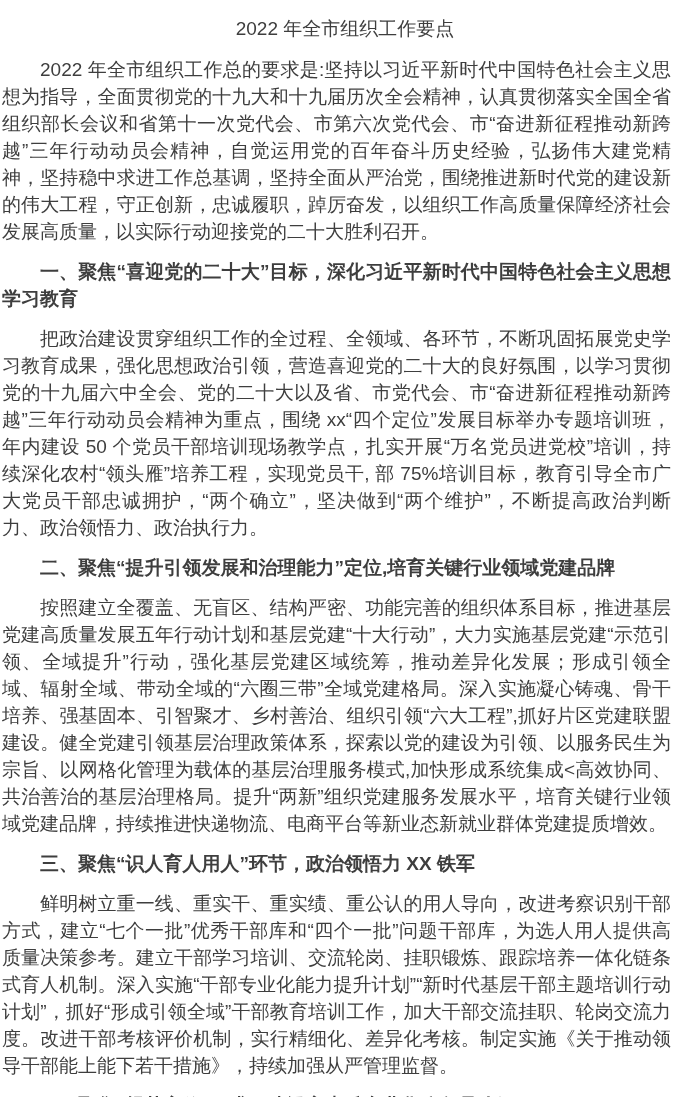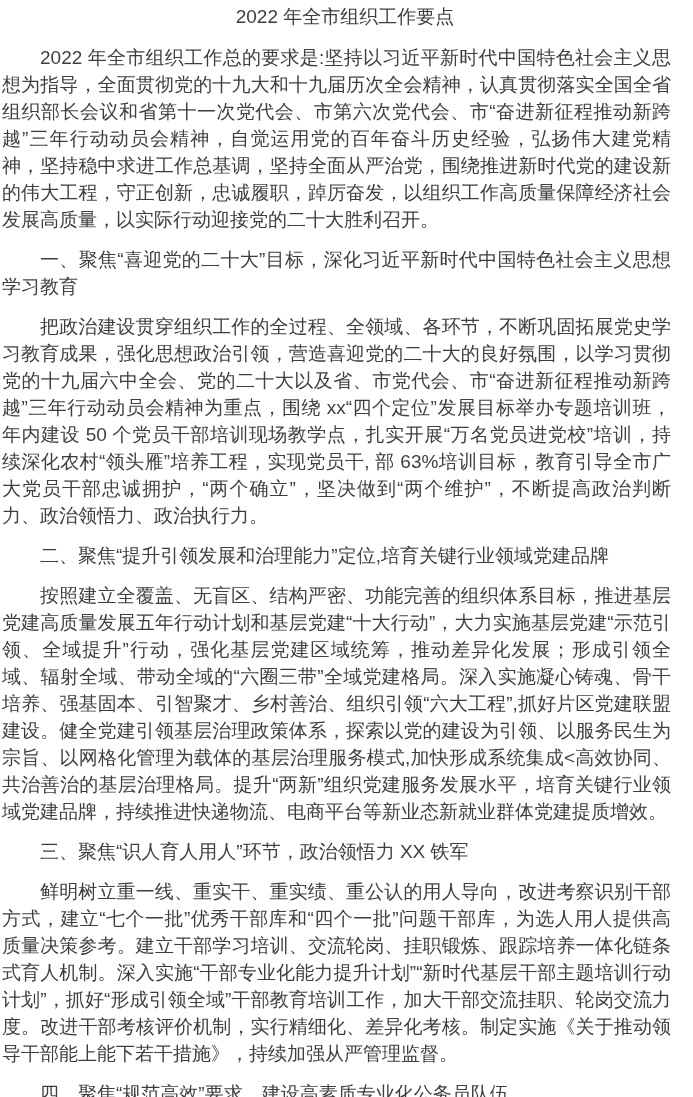--- a/index.html
+++ b/index.html
@@ -17,41 +17,41 @@
     line-height: 27px;
     color: #3e3e3e;
     text-align: justify;
     overflow: hidden;
   }
   .doc-title {
     font-size: 19px;
     font-weight: 400;
     text-align: center;
     text-indent: 0;
-    margin: 0 0 14px 0;
+    margin: 12px 0 14px 0;
   }
   .para {
     margin: 0 17px 13px 0;
     text-indent: 2em;
     word-break: break-all;
   }
   .heading {
-    font-weight: 400;
+    font-weight: 700;
   }
 </style>
 </head>
 <body>
 
 <h1 class="doc-title">2022 年全市组织工作要点</h1>
 
 <p class="para">2022 年全市组织工作总的要求是:坚持以习近平新时代中国特色社会主义思想为指导，全面贯彻党的十九大和十九届历次全会精神，认真贯彻落实全国全省组织部长会议和省第十一次党代会、市第六次党代会、市“奋进新征程推动新跨越”三年行动动员会精神，自觉运用党的百年奋斗历史经验，弘扬伟大建党精神，坚持稳中求进工作总基调，坚持全面从严治党，围绕推进新时代党的建设新的伟大工程，守正创新，忠诚履职，踔厉奋发，以组织工作高质量保障经济社会发展高质量，以实际行动迎接党的二十大胜利召开。</p>
 
 <p class="para heading">一、聚焦“喜迎党的二十大”目标，深化习近平新时代中国特色社会主义思想学习教育</p>
 
-<p class="para">把政治建设贯穿组织工作的全过程、全领域、各环节，不断巩固拓展党史学习教育成果，强化思想政治引领，营造喜迎党的二十大的良好氛围，以学习贯彻党的十九届六中全会、党的二十大以及省、市党代会、市“奋进新征程推动新跨越”三年行动动员会精神为重点，围绕 xx“四个定位”发展目标举办专题培训班，年内建设 50 个党员干部培训现场教学点，扎实开展“万名党员进党校”培训，持续深化农村“领头雁”培养工程，实现党员干, 部 63%培训目标，教育引导全市广大党员干部忠诚拥护，“两个确立”，坚决做到“两个维护”，不断提高政治判断力、政治领悟力、政治执行力。</p>
+<p class="para">把政治建设贯穿组织工作的全过程、全领域、各环节，不断巩固拓展党史学习教育成果，强化思想政治引领，营造喜迎党的二十大的良好氛围，以学习贯彻党的十九届六中全会、党的二十大以及省、市党代会、市“奋进新征程推动新跨越”三年行动动员会精神为重点，围绕 xx“四个定位”发展目标举办专题培训班，年内建设 50 个党员干部培训现场教学点，扎实开展“万名党员进党校”培训，持续深化农村“领头雁”培养工程，实现党员干, 部 75%培训目标，教育引导全市广大党员干部忠诚拥护，“两个确立”，坚决做到“两个维护”，不断提高政治判断力、政治领悟力、政治执行力。</p>
 
 <p class="para heading">二、聚焦“提升引领发展和治理能力”定位,培育关键行业领域党建品牌</p>
 
 <p class="para">按照建立全覆盖、无盲区、结构严密、功能完善的组织体系目标，推进基层党建高质量发展五年行动计划和基层党建“十大行动”，大力实施基层党建“示范引领、全域提升”行动，强化基层党建区域统筹，推动差异化发展；形成引领全域、辐射全域、带动全域的“六圈三带”全域党建格局。深入实施凝心铸魂、骨干培养、强基固本、引智聚才、乡村善治、组织引领“六大工程”,抓好片区党建联盟建设。健全党建引领基层治理政策体系，探索以党的建设为引领、以服务民生为宗旨、以网格化管理为载体的基层治理服务模式,加快形成系统集成&lt;高效协同、共治善治的基层治理格局。提升“两新”组织党建服务发展水平，培育关键行业领域党建品牌，持续推进快递物流、电商平台等新业态新就业群体党建提质增效。</p>
 
 <p class="para heading">三、聚焦“识人育人用人”环节，政治领悟力 XX 铁军</p>
 
 <p class="para">鲜明树立重一线、重实干、重实绩、重公认的用人导向，改进考察识别干部方式，建立“七个一批”优秀干部库和“四个一批”问题干部库，为选人用人提供高质量决策参考。建立干部学习培训、交流轮岗、挂职锻炼、跟踪培养一体化链条式育人机制。深入实施“干部专业化能力提升计划”“新时代基层干部主题培训行动计划”，抓好“形成引领全域”干部教育培训工作，加大干部交流挂职、轮岗交流力度。改进干部考核评价机制，实行精细化、差异化考核。制定实施《关于推动领导干部能上能下若干措施》，持续加强从严管理监督。</p>
 
 <p class="para heading">四、聚焦“规范高效”要求，建设高素质专业化公务员队伍</p>

